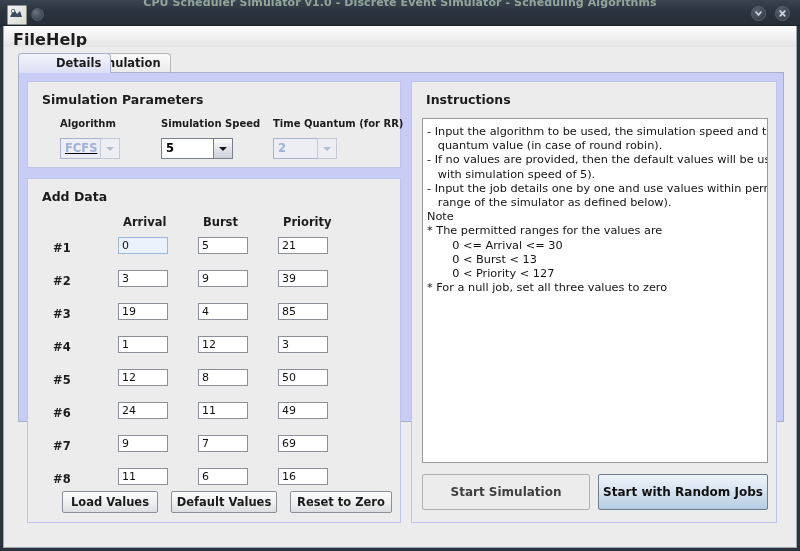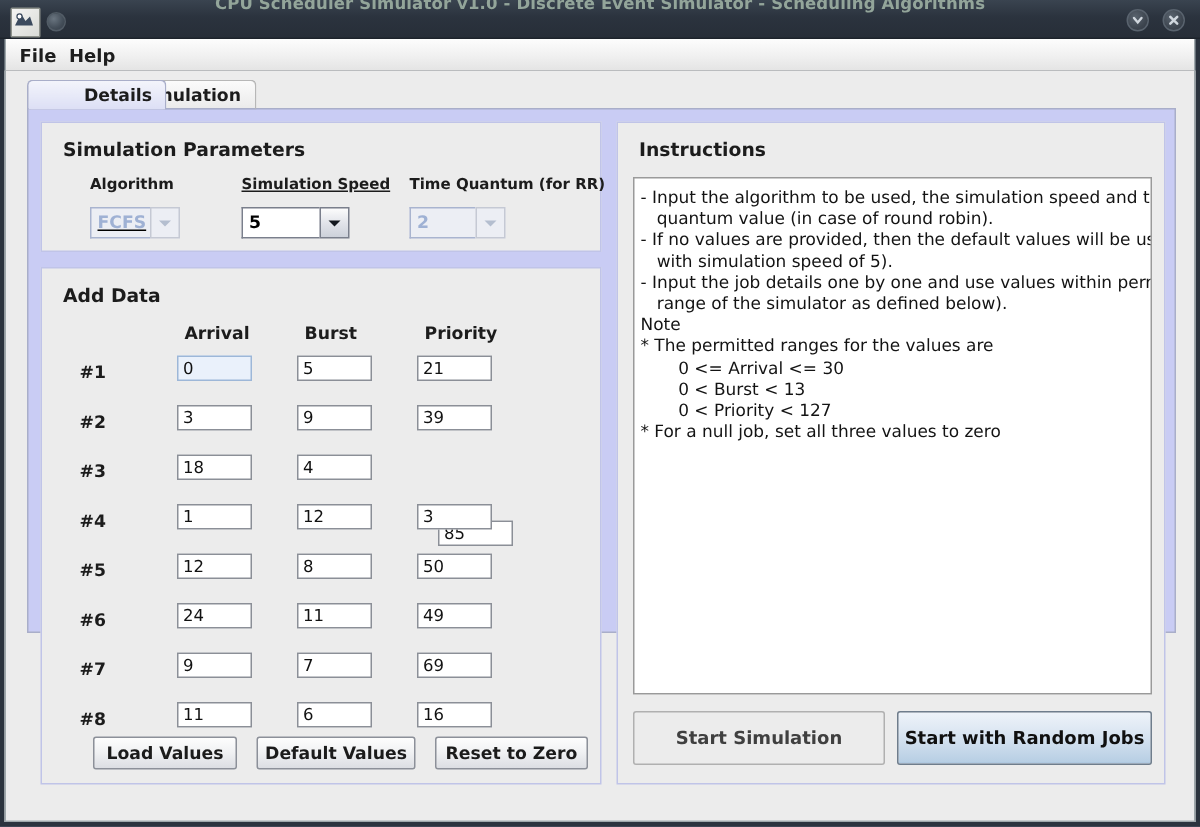--- a/index.html
+++ b/index.html
@@ -82,21 +82,21 @@
     left: 3px; top: 26px;
     width: 794px; height: 21px;
     background: linear-gradient(to bottom, #fdfdfd 0%, #f0f0f0 55%, #e4e4e4 100%);
     border-left: 1px solid #9ea7ab;
     border-right: 1px solid #9ea7ab;
     box-sizing: border-box;
   }
   .menu-item {
     position: absolute;
     top: 3px;
-    font-size: 12px;
+    font-size: 16px;
     font-weight: bold;
     color: #1d1d1d;
     padding: 1px 4px;
     cursor: default;
   }
   .menu-item.file { left: 5px; }
   .menu-item.help { left: 38px; }
 
   
   .content {
@@ -377,21 +377,21 @@
       <div class="tab active">Details</div>
       <div class="tab inactive">Simulation</div>
     </div>
 
     <div class="tabpanel">
 
       <div class="panel" id="sim-params-panel">
         <div class="panel-title">Simulation Parameters</div>
 
         <div class="field-label" style="left:32px; top:36px;">Algorithm</div>
-        <div class="field-label" style="left:133px; top:36px;text-decoration:underline;">Simulation Speed</div>
+        <div class="field-label" style="left:133px; top:36px;">Simulation Speed</div>
         <div class="field-label" style="left:245px; top:36px;">Time Quantum (for RR)</div>
 
         <div class="combo disabled" id="combo-algorithm">
           <div class="combo-field">FCFS</div>
           <div class="combo-arrow">
             <svg width="9" height="6" viewBox="0 0 9 6">
                 <path d="M0.5 1 L4.5 5 L8.5 1 Z" fill="#b4becf"></path>
               </svg>
           </div>
         </div>
@@ -426,23 +426,23 @@
         <div class="txt focused" style="left:90px;  top:58px;">0</div>
         <div class="txt" style="left:170px; top:58px;">5</div>
         <div class="txt" style="left:250px; top:58px;">21</div>
 
         <div class="row-label" style="left:25px; top:95px;">#2</div>
         <div class="txt" style="left:90px;  top:91px;">3</div>
         <div class="txt" style="left:170px; top:91px;">9</div>
         <div class="txt" style="left:250px; top:91px;">39</div>
 
         <div class="row-label" style="left:25px; top:128px;">#3</div>
-        <div class="txt" style="left:90px;  top:124px;">18</div>
+        <div class="txt" style="left:90px;  top:124px;">19</div>
         <div class="txt" style="left:170px; top:124px;">4</div>
-        <div class="txt" style="left:264px; top:124px;margin-top:44px;">85</div>
+        <div class="txt" style="left:250px; top:124px;">85</div>
 
         <div class="row-label" style="left:25px; top:161px;">#4</div>
         <div class="txt" style="left:90px;  top:157px;">1</div>
         <div class="txt" style="left:170px; top:157px;">12</div>
         <div class="txt" style="left:250px; top:157px;">3</div>
 
         <div class="row-label" style="left:25px; top:194px;">#5</div>
         <div class="txt" style="left:90px;  top:190px;">12</div>
         <div class="txt" style="left:170px; top:190px;">8</div>
         <div class="txt" style="left:250px; top:190px;">50</div>

